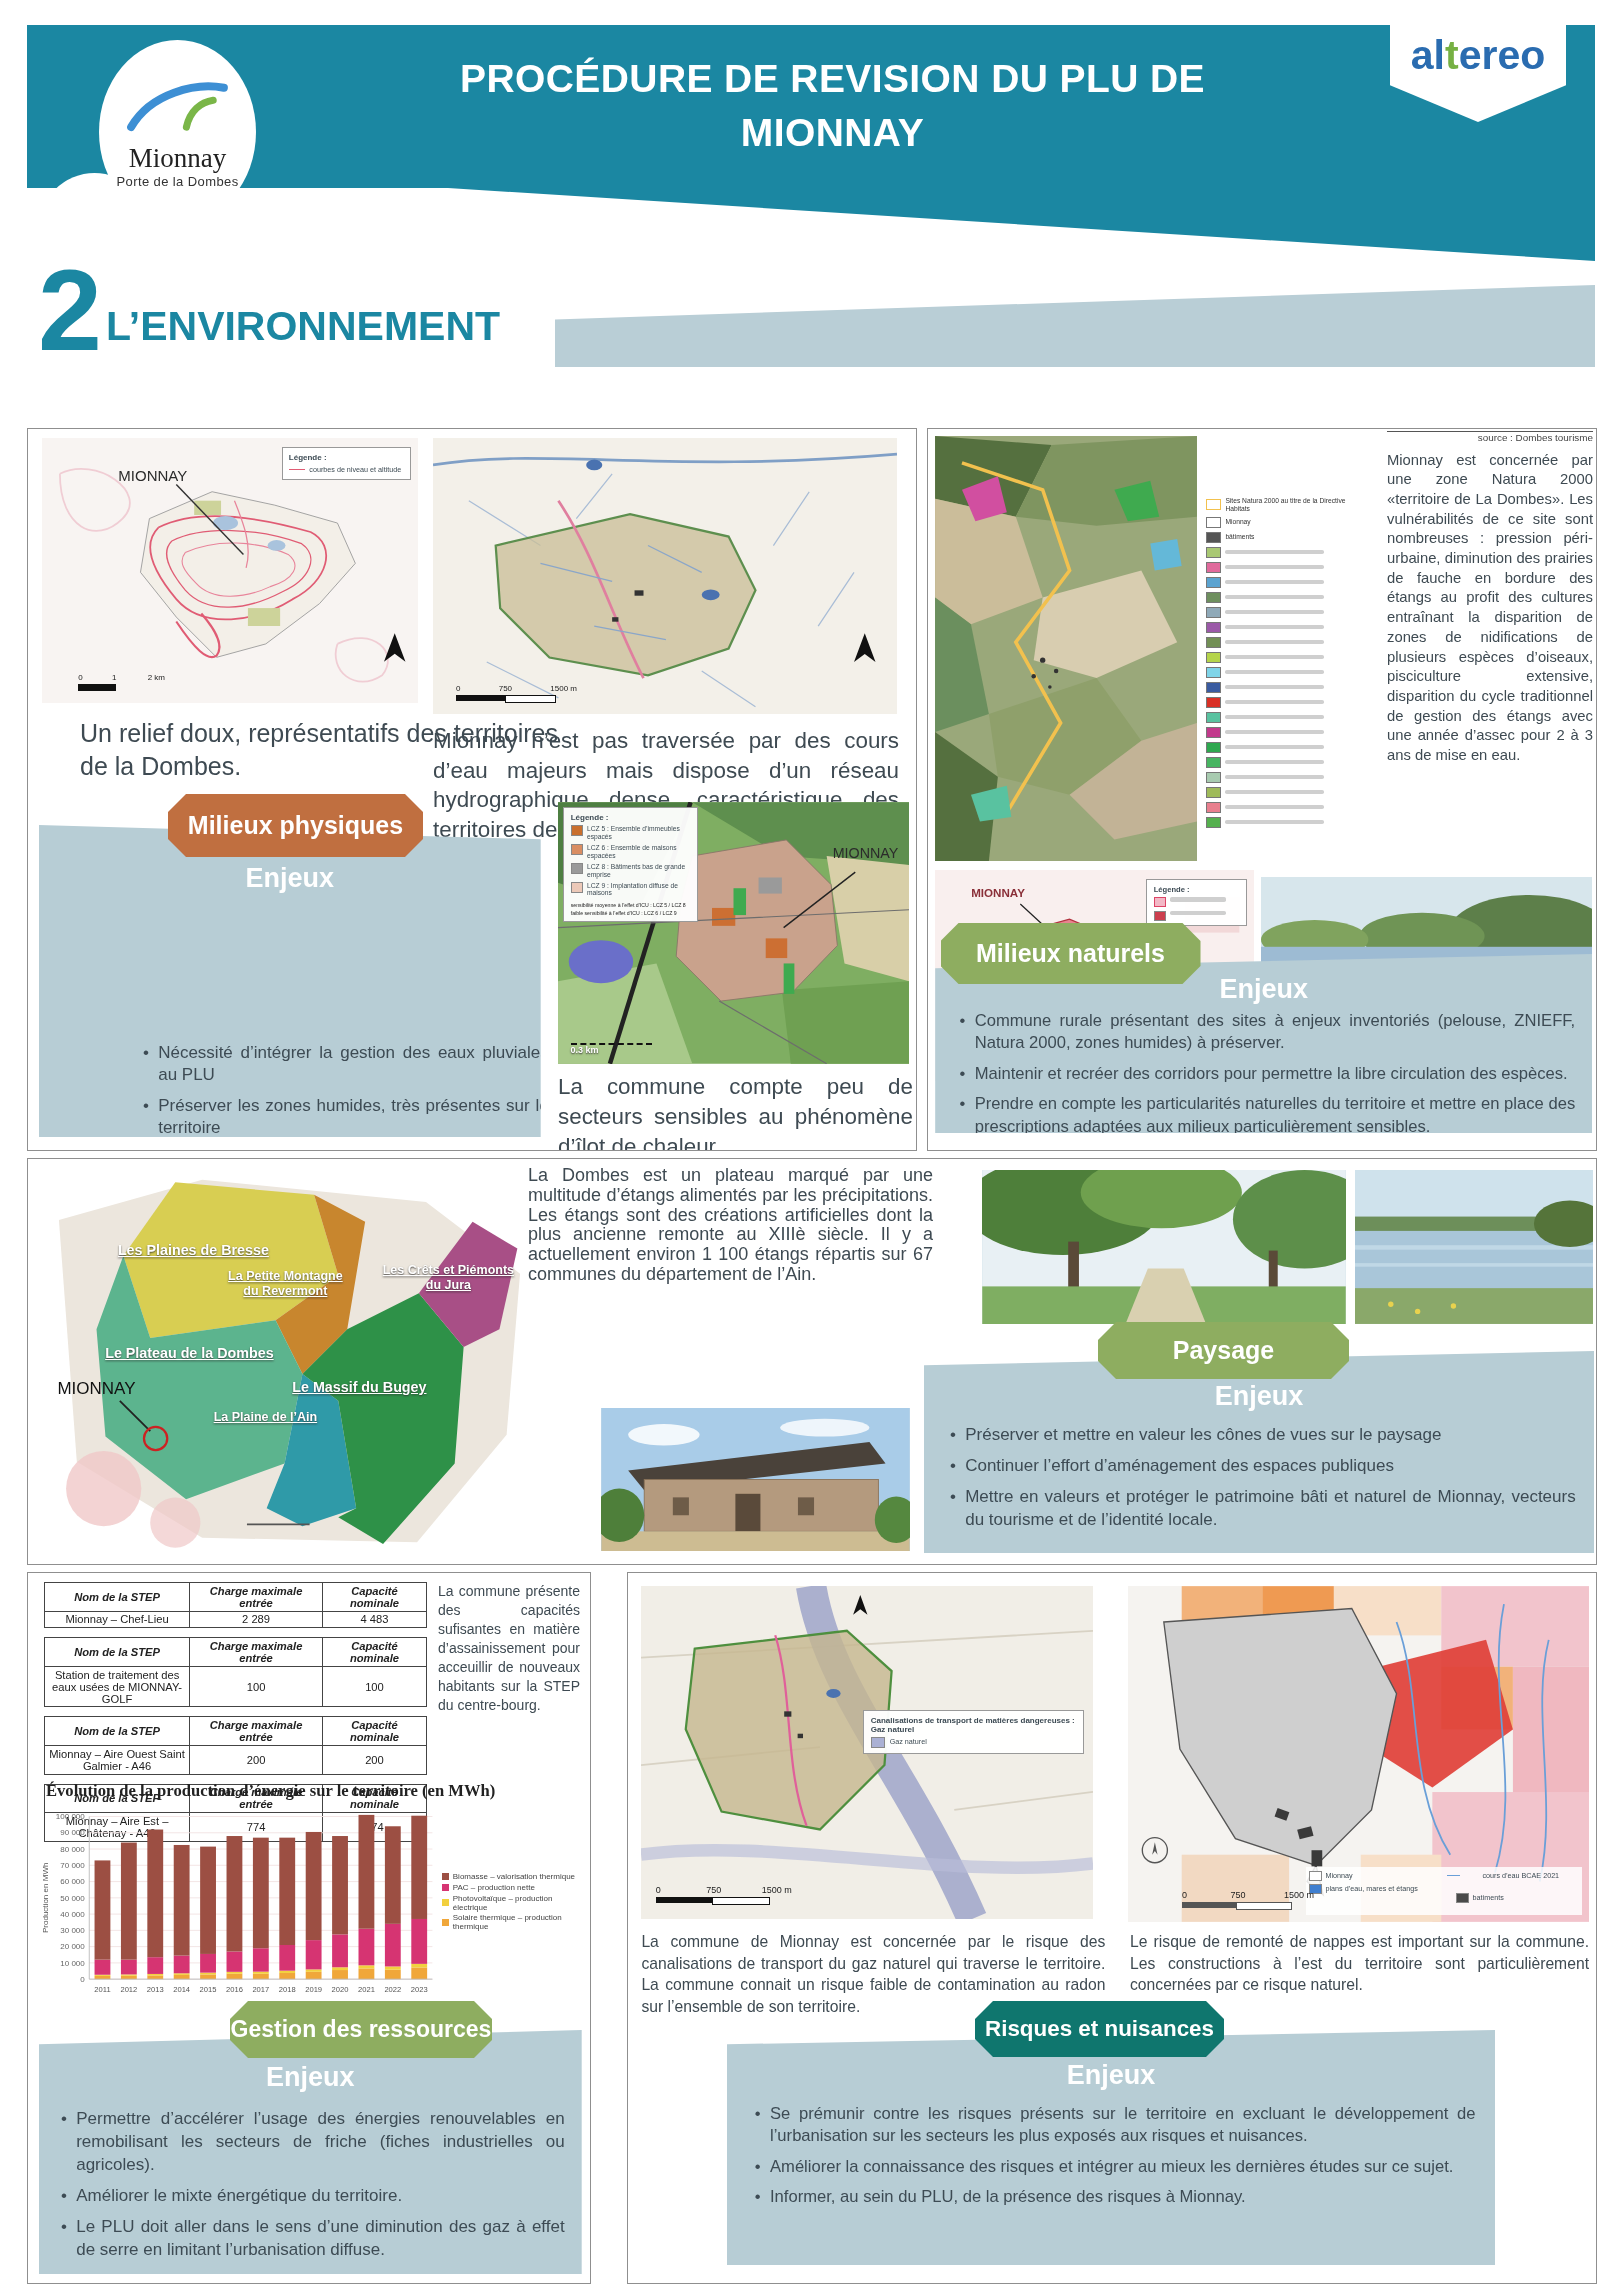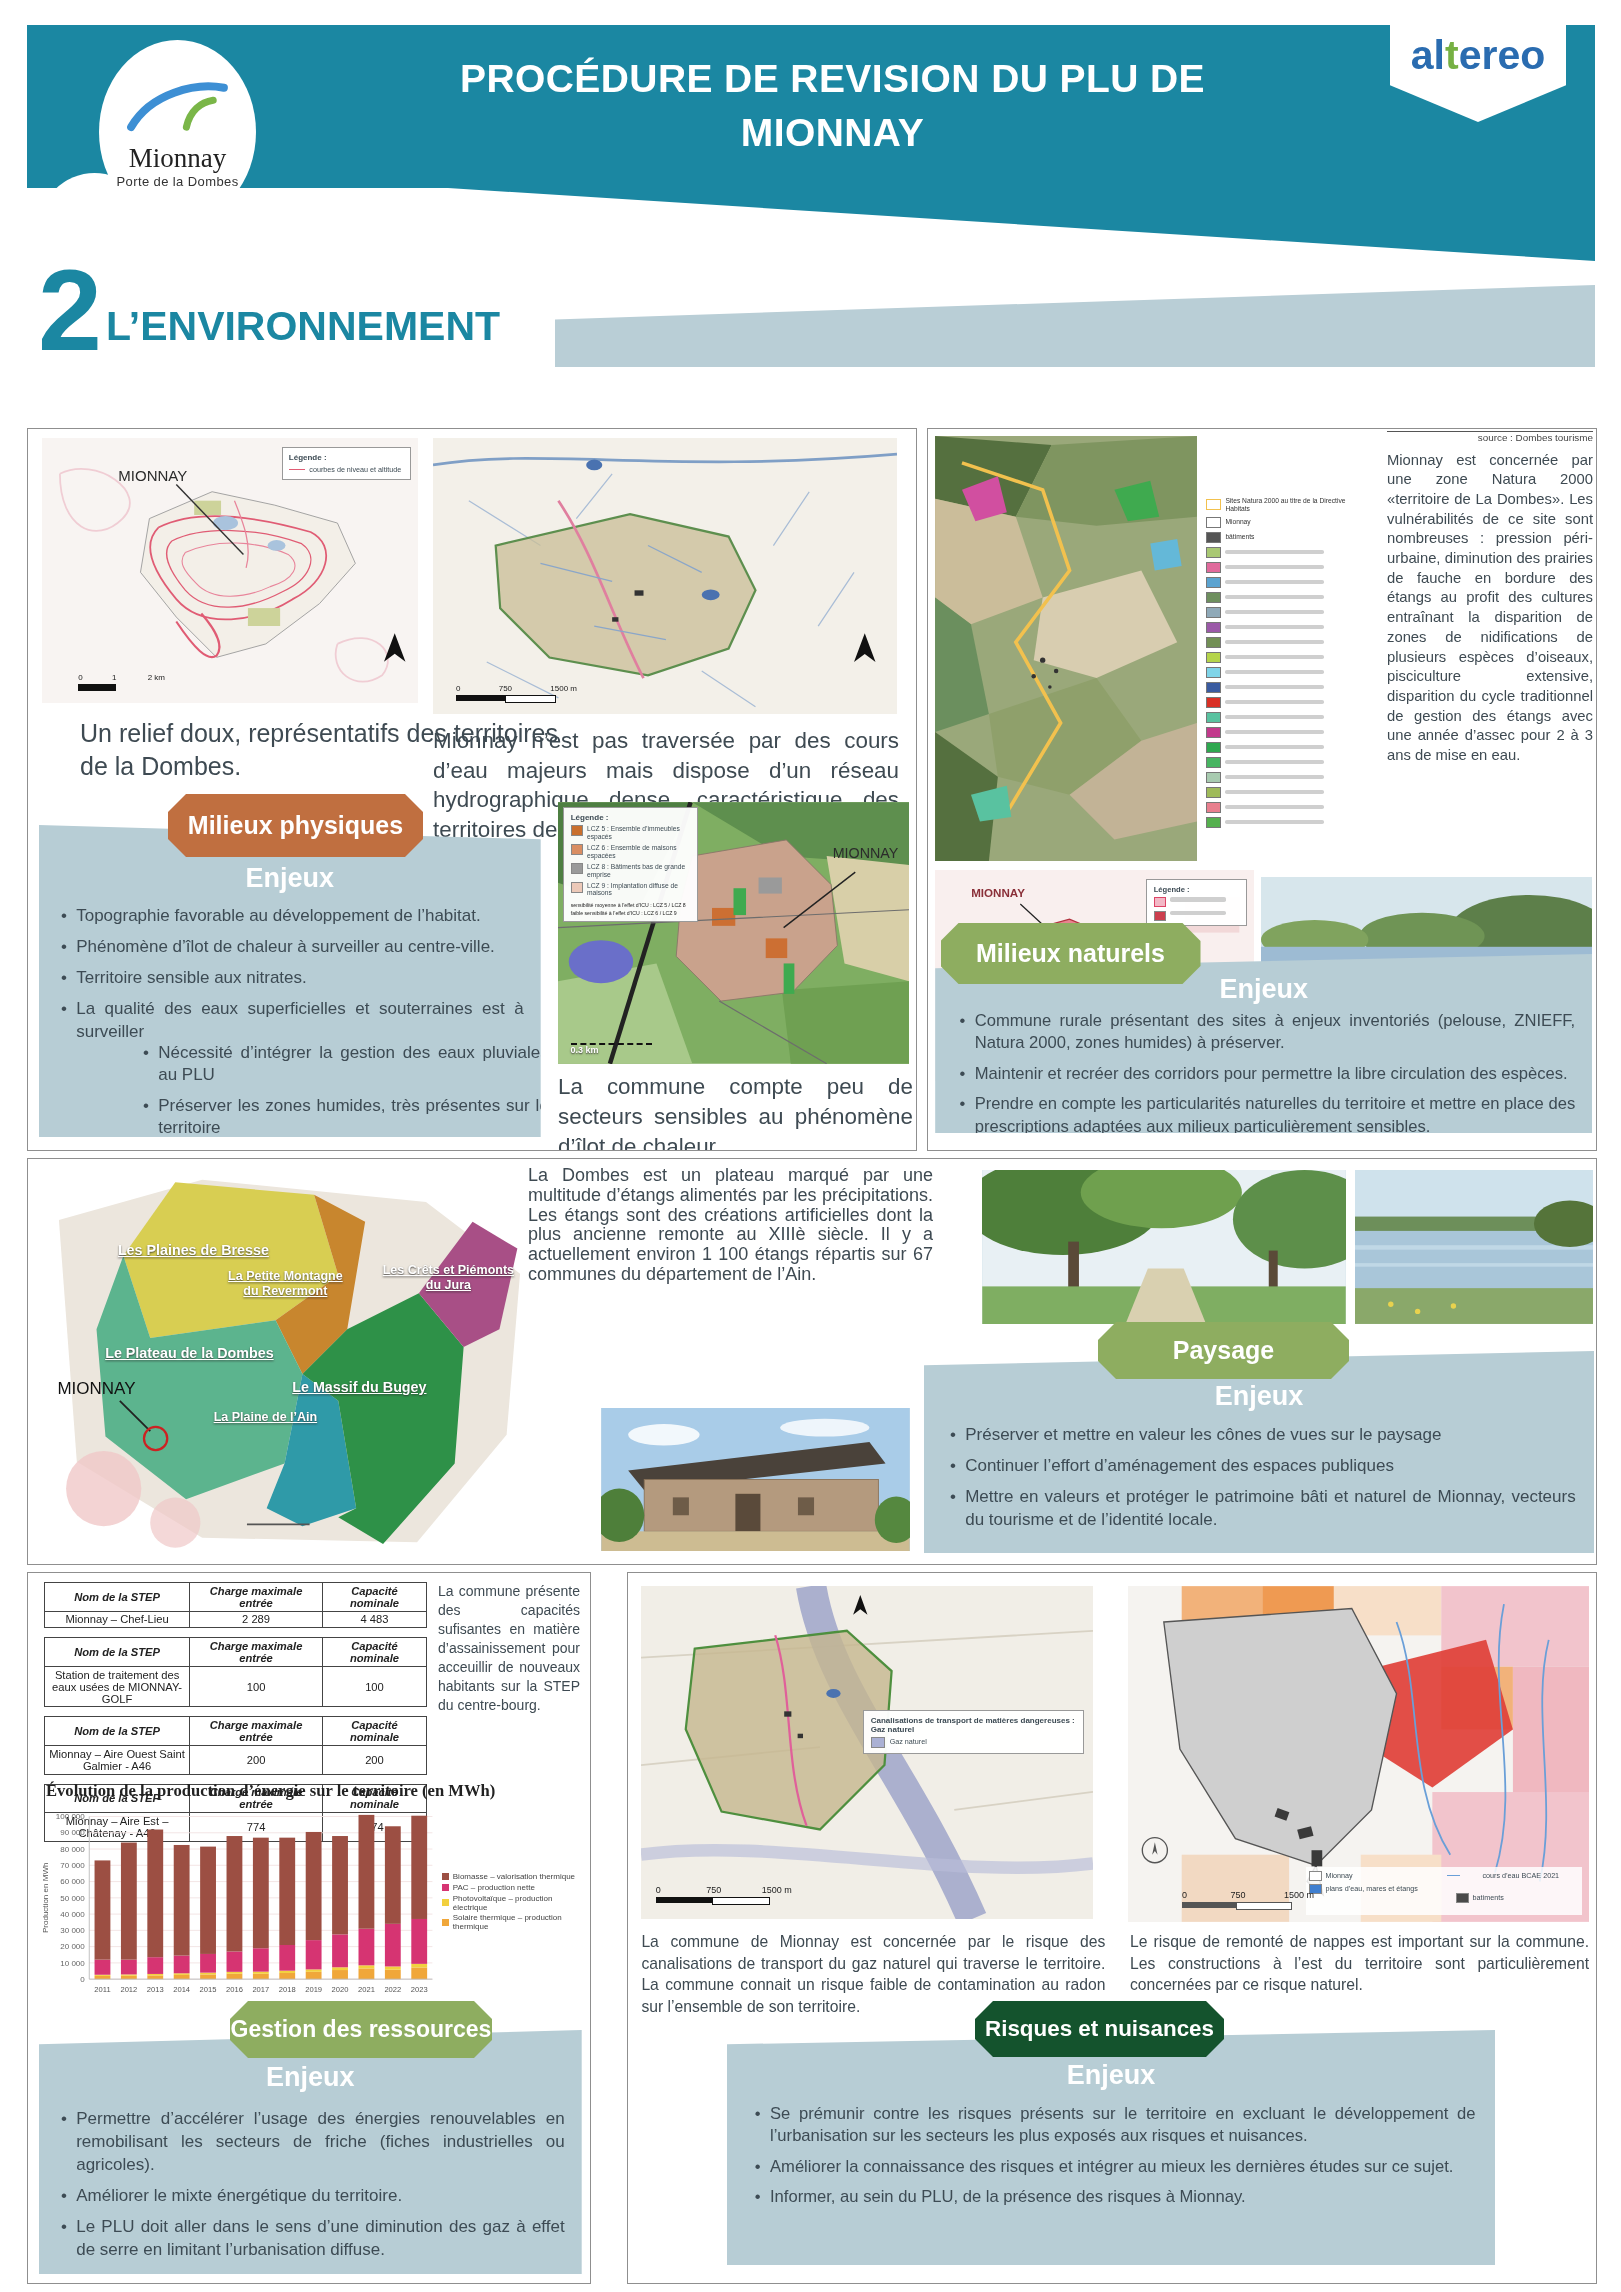--- a/index.html
+++ b/index.html
@@ -166,26 +166,20 @@
           </div>
       </div>
     </div>
     <div class="caption just" style="left:405px;top:297px;width:466px;font-size:22.4px;line-height:29.6px;">Mionnay n’est pas traversée par des cours d’eau majeurs mais dispose d’un réseau hydrographique dense, caractéristique des territoires de la Dombes.</div>
 
     <div class="badge" style="left:140px;top:365px;width:255px;height:63px;background:#c06f40;font-size:25px;">
       <span>Milieux physiques</span>
     </div>
     <div class="ebox slant-l" style="left:10.7px;top:396px;width:502px;height:312px;">
       <div class="enjeux-h" style="top:38px;">Enjeux</div>
-      <ul class="bul" style="left:16px;top:79px;width:469px;font-size:17px;line-height:23px;">
-        <li>Topographie favorable au développement de l’habitat.</li>
-        <li>Phénomène d’îlot de chaleur à surveiller au centre-ville.</li>
-        <li>Territoire sensible aux nitrates.</li>
-        <li>La qualité des eaux superficielles et souterraines est à surveiller</li>
-      </ul>
       <ul class="bul sub" style="left:16px;top:217px;width:412px;font-size:17px;line-height:22.4px;">
         <li>Nécessité d’intégrer la gestion des eaux pluviales au PLU</li>
         <li>Préserver les zones humides, très présentes sur le territoire</li>
         <li>Remettre en état les cours d’eaux et milieux humides déterriorés</li>
       </ul>
     </div>
 
     <div class="mapbox" style="left:530px;top:373px;width:351px;height:262px;">
       <svg viewBox="0 0 392 292">
         <rect width="392" height="292" fill="#7fae62"></rect>
@@ -769,21 +763,21 @@
         <div style="display:flex;margin-top:1.8px;">
             <div style="width:54px;height:6.3px;background:#555;"></div>
             <div style="width:54px;height:6.3px;background:#fff;border:0.9px solid #555;"></div>
           </div>
       </div>
     </div>
 
     <div class="caption just" style="left:13.4px;top:358px;width:464px;font-size:15.7px;line-height:21.5px;">La commune de Mionnay est concernée par le risque des canalisations de transport du gaz naturel qui traverse le territoire. La commune connait un risque faible de contamination au radon sur l’ensemble de son territoire.</div>
     <div class="caption just" style="left:502px;top:358px;width:459px;font-size:15.7px;line-height:21.5px;">Le risque de remonté de nappes est important sur la commune. Les constructions à l’est du territoire sont particulièrement concernées par ce risque naturel.</div>
 
-    <div class="badge" style="left:347px;top:428px;width:249px;height:56px;background:#14532d;font-size:22.4px;">
+    <div class="badge" style="left:347px;top:428px;width:249px;height:56px;background:#0f766e;font-size:22.4px;">
       <span>Risques et nuisances</span>
     </div>
     <div class="ebox slant-r" style="left:99px;top:457px;width:768px;height:235px;">
       <div class="enjeux-h" style="top:30px;">Enjeux</div>
       <ul class="bul" style="left:21.5px;top:73px;width:727px;font-size:16.6px;line-height:22.4px;">
         <li>Se prémunir contre les risques présents sur le territoire en excluant le développement de l’urbanisation sur les secteurs les plus exposés aux risques et nuisances.</li>
         <li>Améliorer la connaissance des risques et intégrer au mieux les dernières études sur ce sujet.</li>
         <li>Informer, au sein du PLU, de la présence des risques à Mionnay.</li>
       </ul>
     </div>

